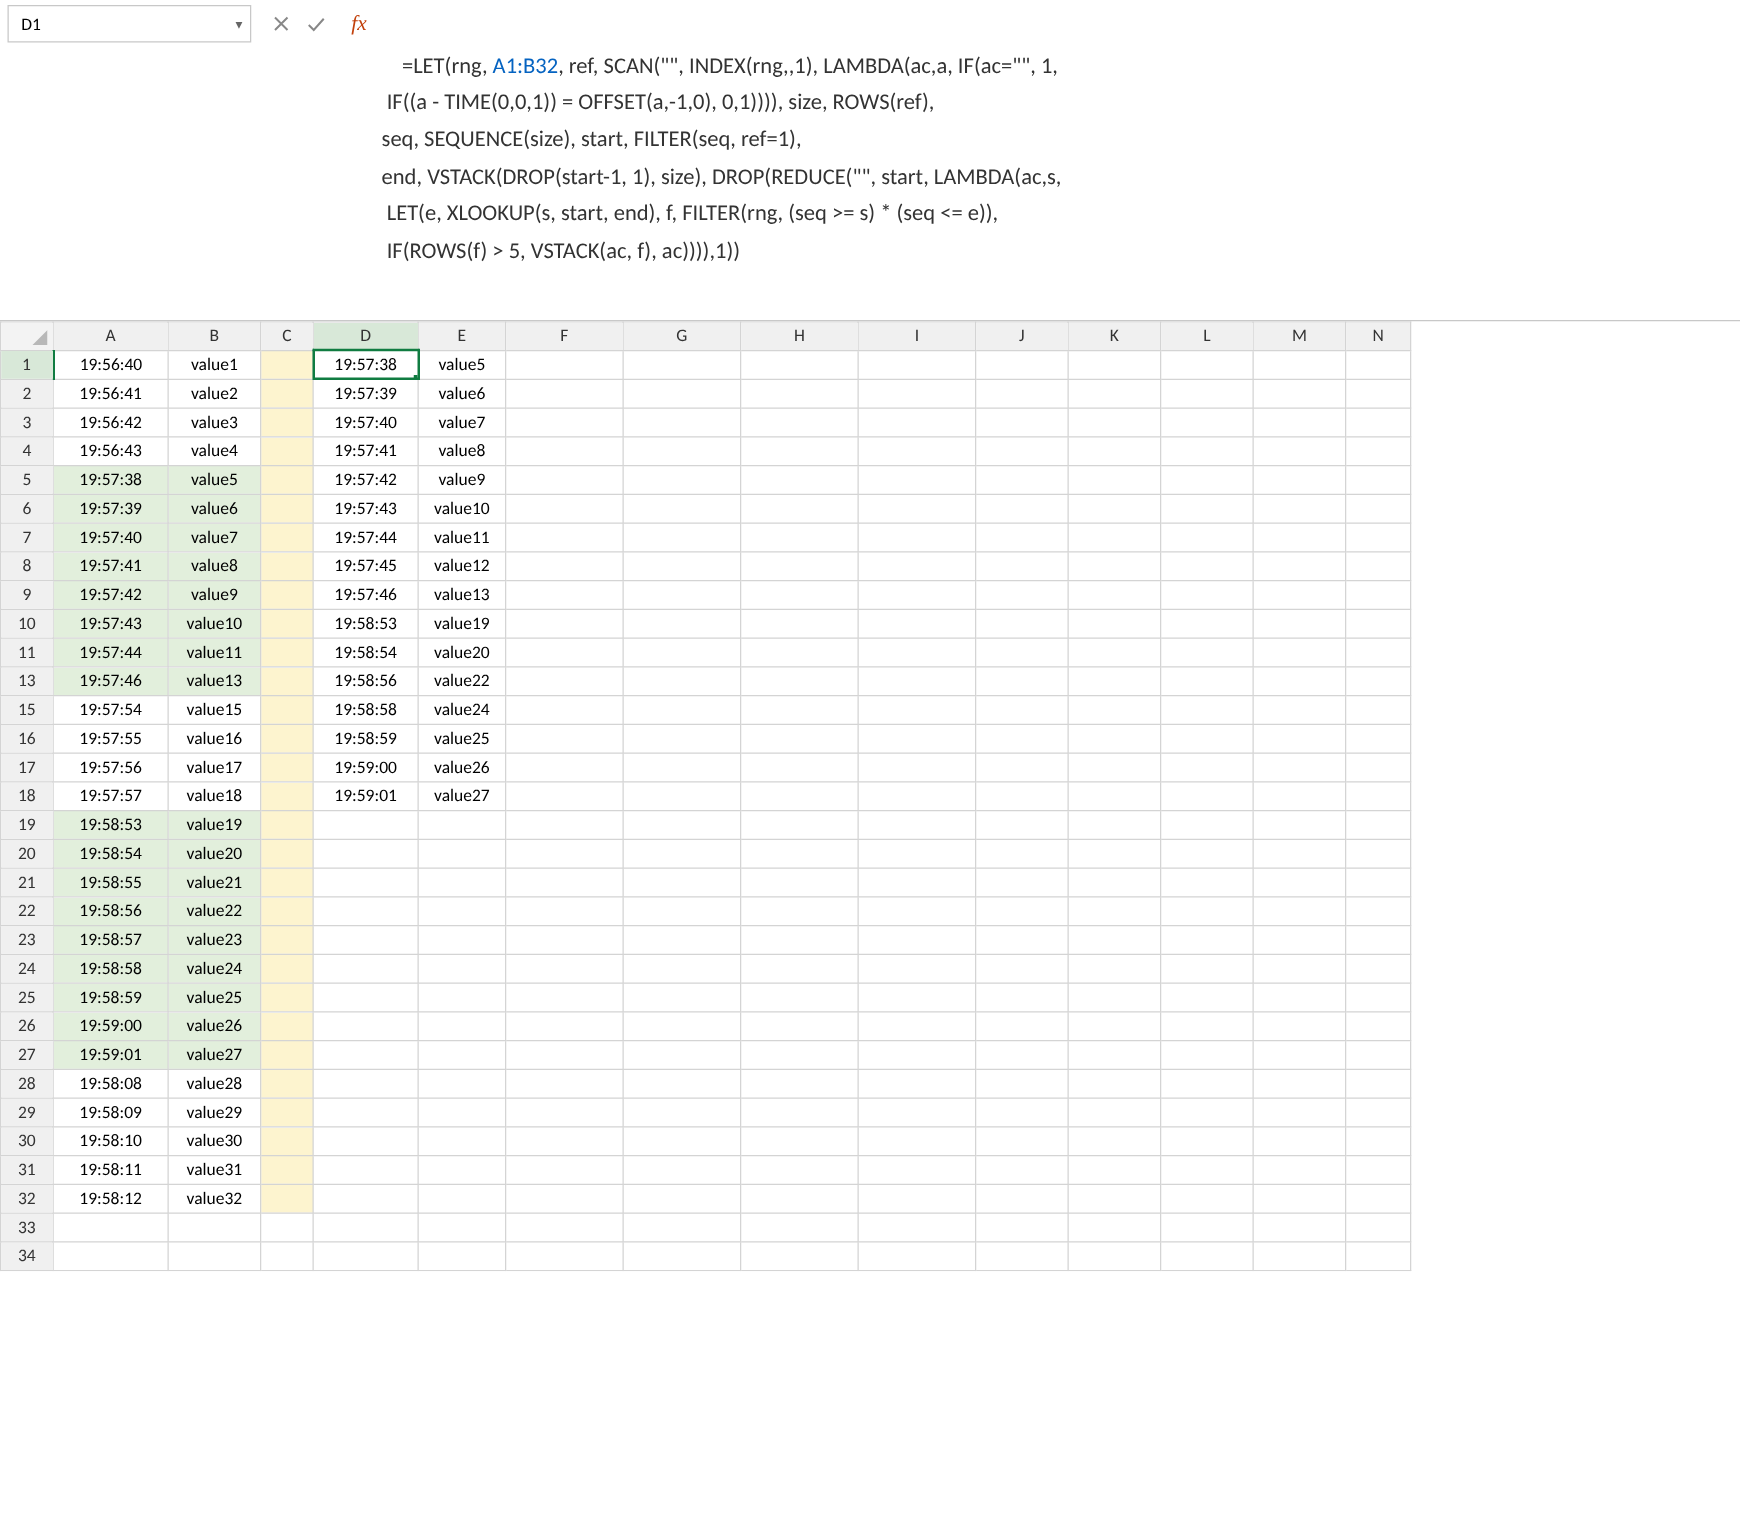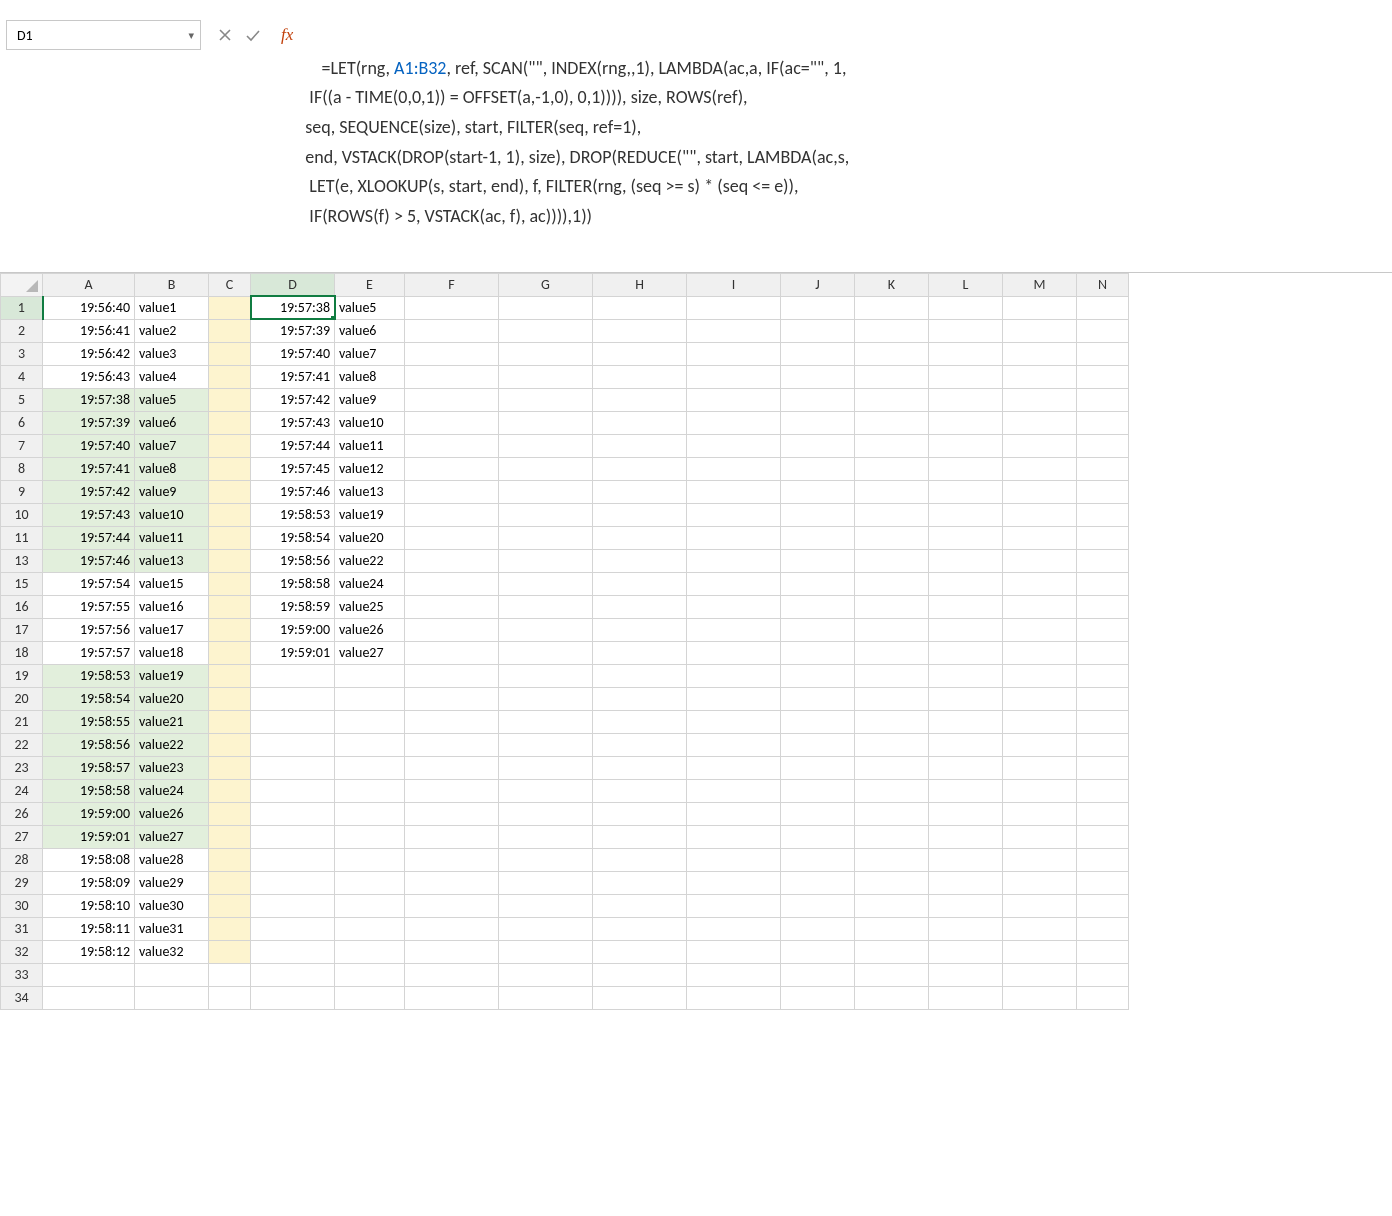--- a/index.html
+++ b/index.html
@@ -25,21 +25,21 @@
     width:1392px; height:1216px;
     overflow:hidden;
   }
 
   
   .formula-row {
     display:flex;
     align-items:flex-start;
     border-bottom:1px solid #c8c8c8;
     background:#fff;
-    padding:20px 6px 6px 6px;
+    padding:4px 6px 6px 6px;
   }
   .name-box {
     width:195px; height:30px;
     border:1px solid #c8c8c8;
     background:#fff;
     display:flex; align-items:center;
     justify-content:space-between;
     padding:0 6px 0 10px;
     font-size:14px;
   }
@@ -113,22 +113,22 @@
     background:var(--header-bg);
   }
   th.col-h.sel, th.row-h.sel { background:#d8e8d8; }
   th.col-h.sel::after, th.row-h.sel::after{
     content:""; position:absolute;
   }
   th.col-h.sel { border-bottom:2px solid var(--selected-border); }
   th.row-h.sel { border-right:2px solid var(--selected-border); }
 
   td { background:#fff; }
-  td.num { text-align:right;margin-left:20px; }
-  td.txt { text-align:left; }
+  td.num { text-align:center;margin-left:20px; }
+  td.txt { text-align:center; }
 
   td.hl-green { background:var(--highlight-green); }
   td.hl-yellow { background:var(--highlight-yellow); }
 
   
   td.selected {
     outline:2px solid var(--selected-border);
     outline-offset:-1px;
     position:relative;
   }
@@ -586,20 +586,37 @@
           <td></td>
           <td></td>
           <td></td>
           <td></td>
           <td></td>
           <td></td>
           <td></td>
           <td></td>
         </tr>
         <tr>
+          <th class="row-h">25</th>
+          <td class="num hl-green">19:58:59</td>
+          <td class="txt hl-green">value25</td>
+          <td class="hl-yellow"></td>
+          <td></td>
+          <td></td>
+          <td></td>
+          <td></td>
+          <td></td>
+          <td></td>
+          <td></td>
+          <td></td>
+          <td></td>
+          <td></td>
+          <td></td>
+        </tr>
+        <tr>
           <th class="row-h">26</th>
           <td class="num hl-green">19:59:00</td>
           <td class="txt hl-green">value26</td>
           <td class="hl-yellow"></td>
           <td></td>
           <td></td>
           <td></td>
           <td></td>
           <td></td>
           <td></td>

